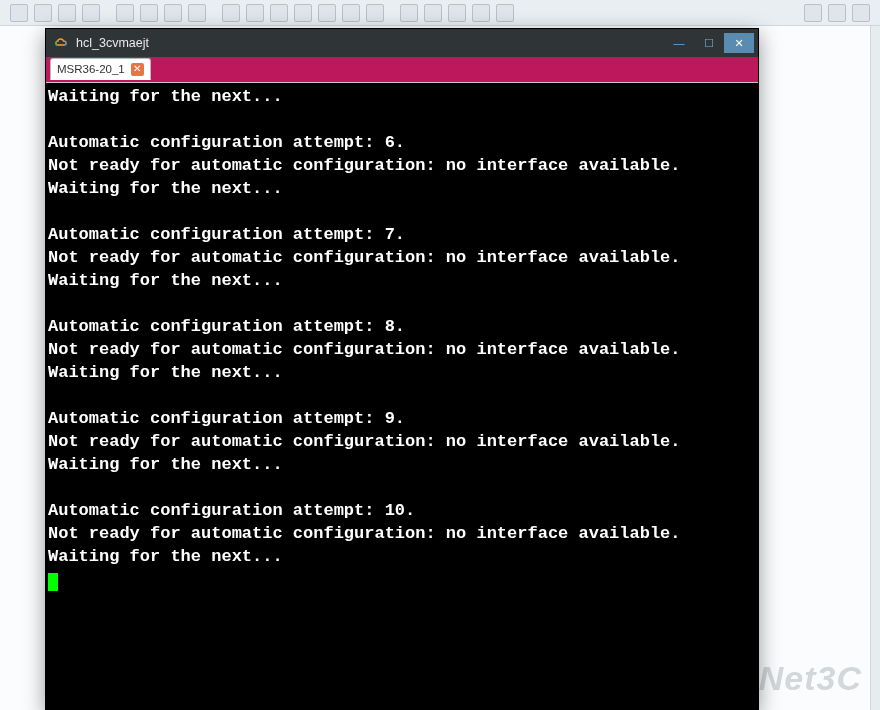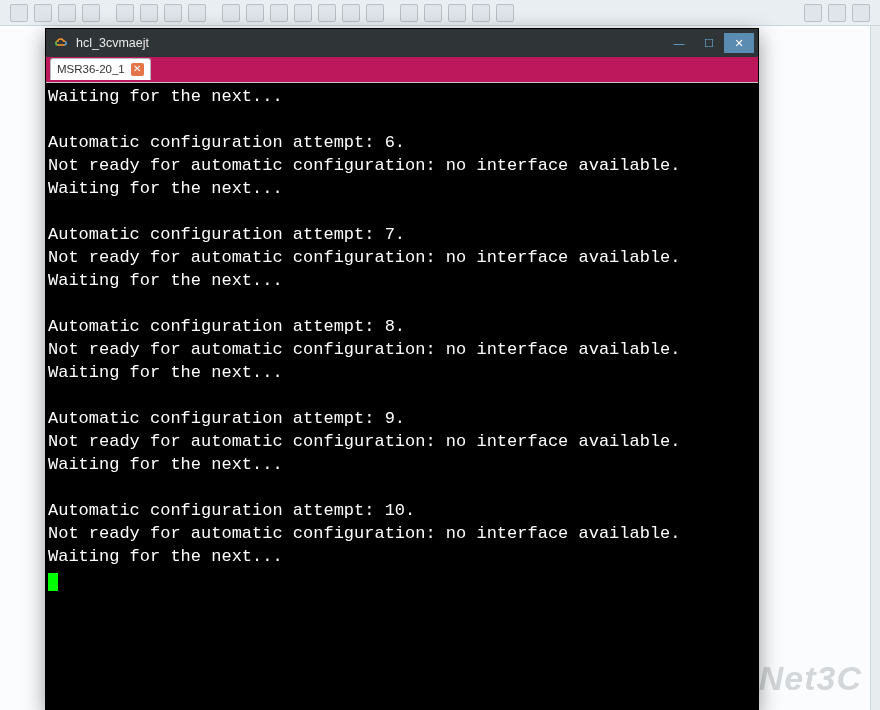--- a/index.html
+++ b/index.html
@@ -131,20 +131,21 @@
     line-height: 1;
     border-radius: 2px;
     cursor: pointer;
   }
 
   .terminal-wrap {
     flex: 1;
     display: flex;
     background: #737373;
     min-height: 0;
+    font-weight: bold;
   }
   .terminal {
     flex: 1;
     background: #000;
     color: #fff;
     font-family: "Consolas", "Courier New", monospace;
     font-size: 17px;
     line-height: 23px;
     padding: 2px 0 2px 2px;
     white-space: pre-wrap;

